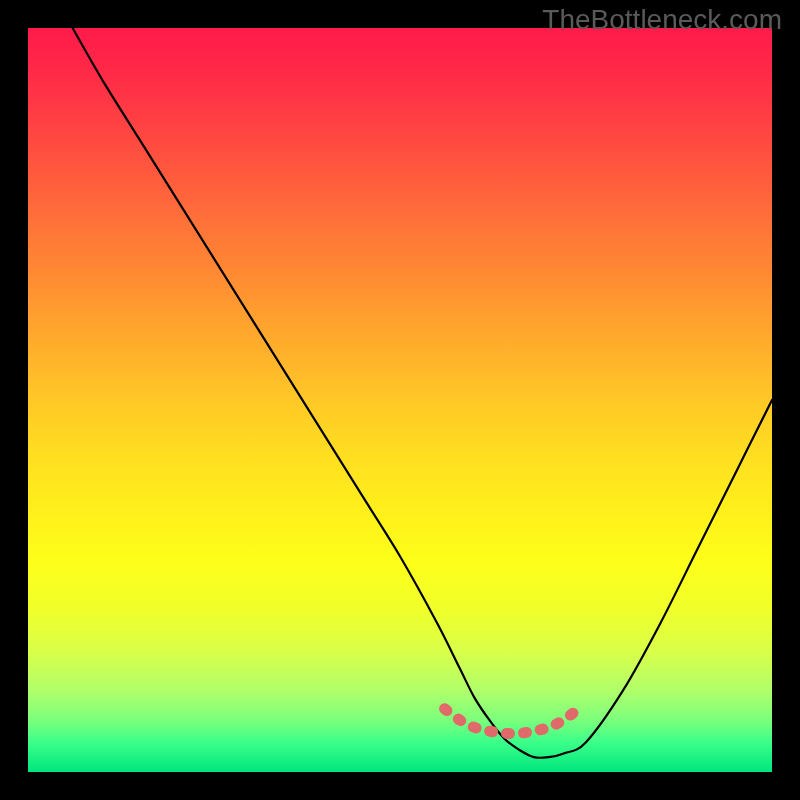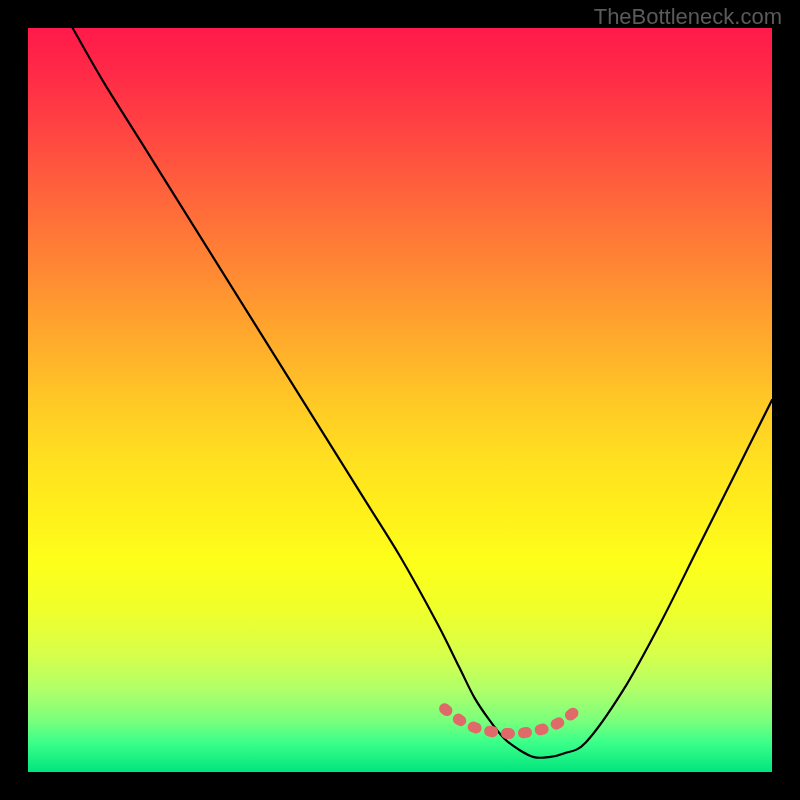--- a/index.html
+++ b/index.html
@@ -8,21 +8,21 @@
     height: 800px;
     background: #000;
     position: relative;
     font-family: Arial, sans-serif;
   }
   .watermark {
     position: absolute;
     top: 4px;
     right: 18px;
     color: #5a5a5a;
-    font-size: 22px;
+    font-size: 28px;
     font-weight: 500;
     z-index: 10;
   }
   .plot-area {
     position: absolute;
     left: 28px;
     top: 28px;
     width: 744px;
     height: 744px;
   }

